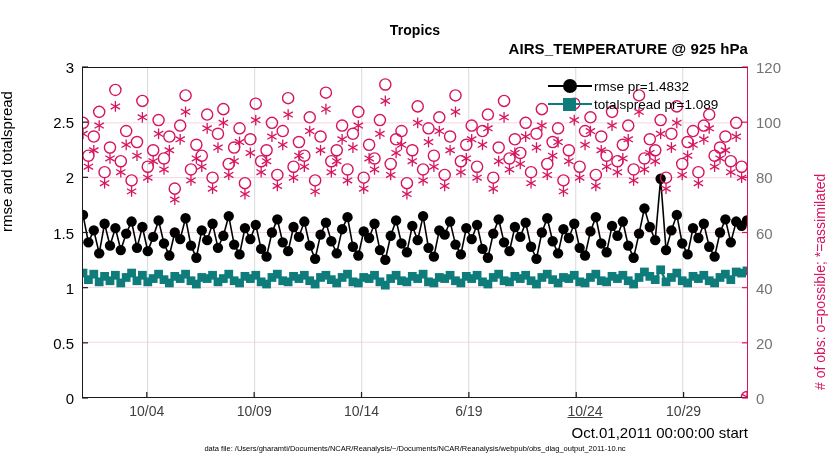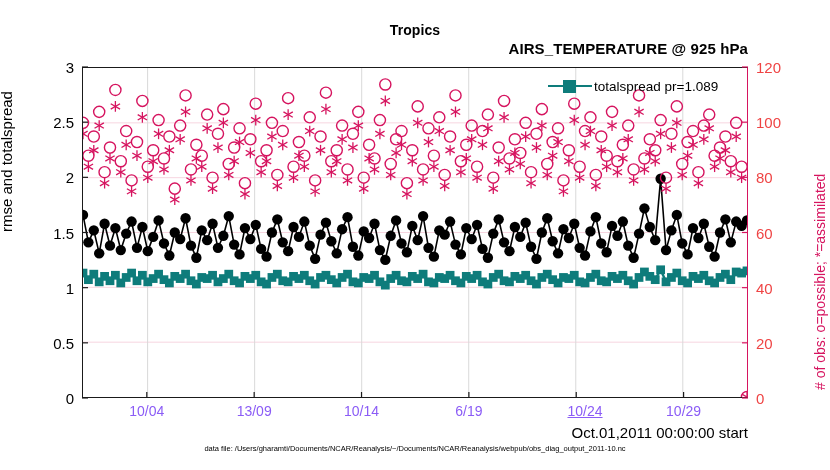--- a/index.html
+++ b/index.html
@@ -75,29 +75,29 @@
     font-size: 15px;
     color: #000000;
     transform: translateY(-50%);
     white-space: nowrap;
   }
   .ytick-right {
     position: absolute;
     left: 756px;
     text-align: center;
     font-size: 15px;
-    color: #ef4444;
+    color: #737373;
     transform: translateY(-50%);
     white-space: nowrap;
   }
   .xtick {
     position: absolute;
     top: 403px;
     font-size: 14px;
-    color: #8b5cf6;
+    color: #404040;
     transform: translateX(-50%);
     white-space: nowrap;
   }
 
   
   #ylabel-left {
     position: absolute;
     left: -2px;
     top: 232px;
     transform: rotate(-90deg);
@@ -971,33 +971,40 @@
       <div class="ytick-left" style="top: 122.167px;">2.5</div>
       <div class="ytick-left" style="top: 67px;">3</div>
       <div class="ytick-right" style="top: 398px;">0</div>
       <div class="ytick-right" style="top: 342.833px;">20</div>
       <div class="ytick-right" style="top: 287.667px;">40</div>
       <div class="ytick-right" style="top: 232.5px;">60</div>
       <div class="ytick-right" style="top: 177.333px;">80</div>
       <div class="ytick-right" style="top: 122.167px;">100</div>
       <div class="ytick-right" style="top: 67px;">120</div>
       <div class="xtick" style="left: 146.802px;">10/04</div>
-      <div class="xtick" style="left: 254.161px;">13/09</div>
+      <div class="xtick" style="left: 254.161px;">10/09</div>
       <div class="xtick" style="left: 361.52px;">10/14</div>
       <div class="xtick" style="left: 468.879px;">6/19</div>
       <div class="xtick" style="left: 585px; text-decoration: underline;">10/24</div>
       <div class="xtick" style="left: 683.598px;">10/29</div>
     </div>
 
   <div id="ylabel-left">rmse and totalspread</div>
   <div id="ylabel-right"># of obs: o=possible; *=assimilated</div>
   <div id="xlabel">Oct.01,2011 00:00:00 start</div>
   <div id="datafile">data file: /Users/gharamti/Documents/NCAR/Reanalysis/~/Documents/NCAR/Reanalysis/webpub/obs_diag_output_2011-10.nc</div>
 
   <div id="legend">
+    <div class="legend-row">
+      <span class="legend-sample">
+        <span class="legend-line" style="background:#000000"></span>
+        <span class="legend-marker-circle" style="background:#000000"></span>
+      </span>
+      <span class="legend-text">rmse pr=1.4832</span>
+    </div>
     <div class="legend-row">
       <span class="legend-sample">
         <span class="legend-line" style="background:#0e7c7b"></span>
         <span class="legend-marker-square" style="background:#0e7c7b"></span>
       </span>
       <span class="legend-text">totalspread pr=1.089</span>
     </div>
   </div>
 
 <svg width="830" height="470" style="position: absolute; left: 0px; top: 0px; pointer-events: none;">

